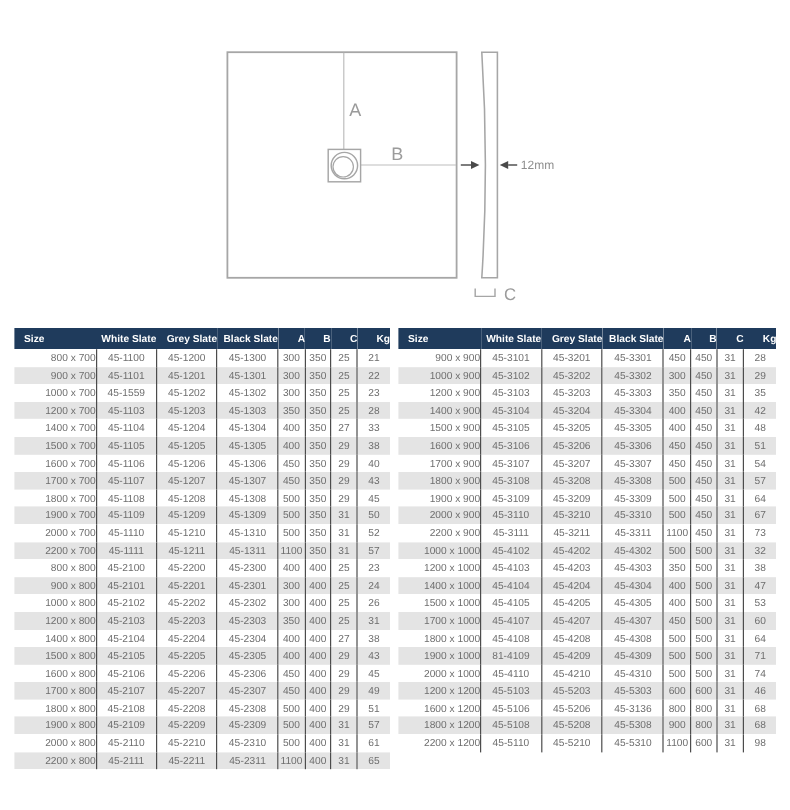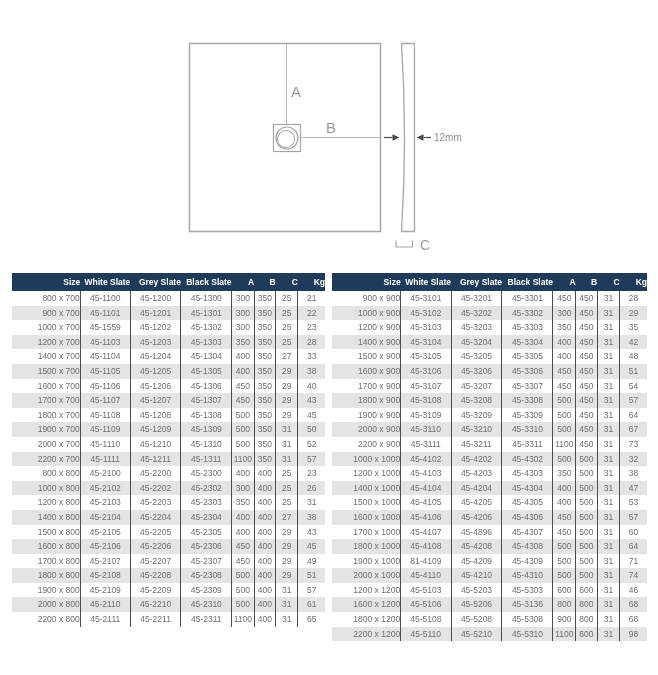--- a/index.html
+++ b/index.html
@@ -11,21 +11,21 @@
   }
   .diagram-wrap{position:absolute;top:0;left:0;width:658px;height:268px;}
   .tables-wrap{position:absolute;top:273px;left:0;width:658px;}
   table.spec-table{border-collapse:collapse;table-layout:fixed;position:absolute;top:0;}
   table.spec-table.left{left:12px;width:313px;}
   table.spec-table.right{left:332px;width:315px;}
   .spec-table th{
     background:var(--header-bg);color:#ffffff;font-weight:bold;font-size:8.5px;
     height:18px;padding:0;text-align:right;overflow:hidden;white-space:nowrap;
   }
-  .spec-table th:first-child{text-align:right;padding-left:8px;margin-left:32px;}
+  .spec-table th:first-child{text-align:left;padding-left:8px;margin-left:32px;}
   .spec-table td{
     font-size:8.5px;color:var(--body-text);text-align:center;height:14.6px;
     padding:0;line-height:14.6px;overflow:hidden;white-space:nowrap;
   }
   .spec-table td:first-child{text-align:right;padding-left:8px;}
   .spec-table tbody tr:nth-child(even){background:var(--row-stripe);}
   .spec-table td:not(:last-child){border-right:1px solid var(--separator);}
   .spec-table th:nth-child(1),.spec-table td:nth-child(1){width:19.8%;}
   .spec-table th:nth-child(2),.spec-table td:nth-child(2){width:16.4%;}
   .spec-table th:nth-child(3),.spec-table td:nth-child(3){width:16.6%;}
@@ -210,20 +210,30 @@
           <td>800 x 800</td>
           <td>45-2100</td>
           <td>45-2200</td>
           <td>45-2300</td>
           <td>400</td>
           <td>400</td>
           <td>25</td>
           <td>23</td>
         </tr>
         <tr>
+          <td>900 x 800</td>
+          <td>45-2101</td>
+          <td>45-2201</td>
+          <td>45-2301</td>
+          <td>300</td>
+          <td>400</td>
+          <td>25</td>
+          <td>24</td>
+        </tr>
+        <tr>
           <td>1000 x 800</td>
           <td>45-2102</td>
           <td>45-2202</td>
           <td>45-2302</td>
           <td>300</td>
           <td>400</td>
           <td>25</td>
           <td>26</td>
         </tr>
         <tr>
@@ -476,33 +486,23 @@
           <td>1500 x 1000</td>
           <td>45-4105</td>
           <td>45-4205</td>
           <td>45-4305</td>
           <td>400</td>
           <td>500</td>
           <td>31</td>
           <td>53</td>
         </tr>
         <tr>
-          <td>1600 x 1000</td>
-          <td>45-4106</td>
-          <td>45-4206</td>
-          <td>45-4306</td>
-          <td>450</td>
-          <td>500</td>
-          <td>31</td>
-          <td>57</td>
-        </tr>
-        <tr>
           <td>1700 x 1000</td>
           <td>45-4107</td>
-          <td>45-4896</td>
+          <td>45-4207</td>
           <td>45-4307</td>
           <td>450</td>
           <td>500</td>
           <td>31</td>
           <td>60</td>
         </tr>
         <tr>
           <td>1800 x 1000</td>
           <td>45-4108</td>
           <td>45-4208</td>

